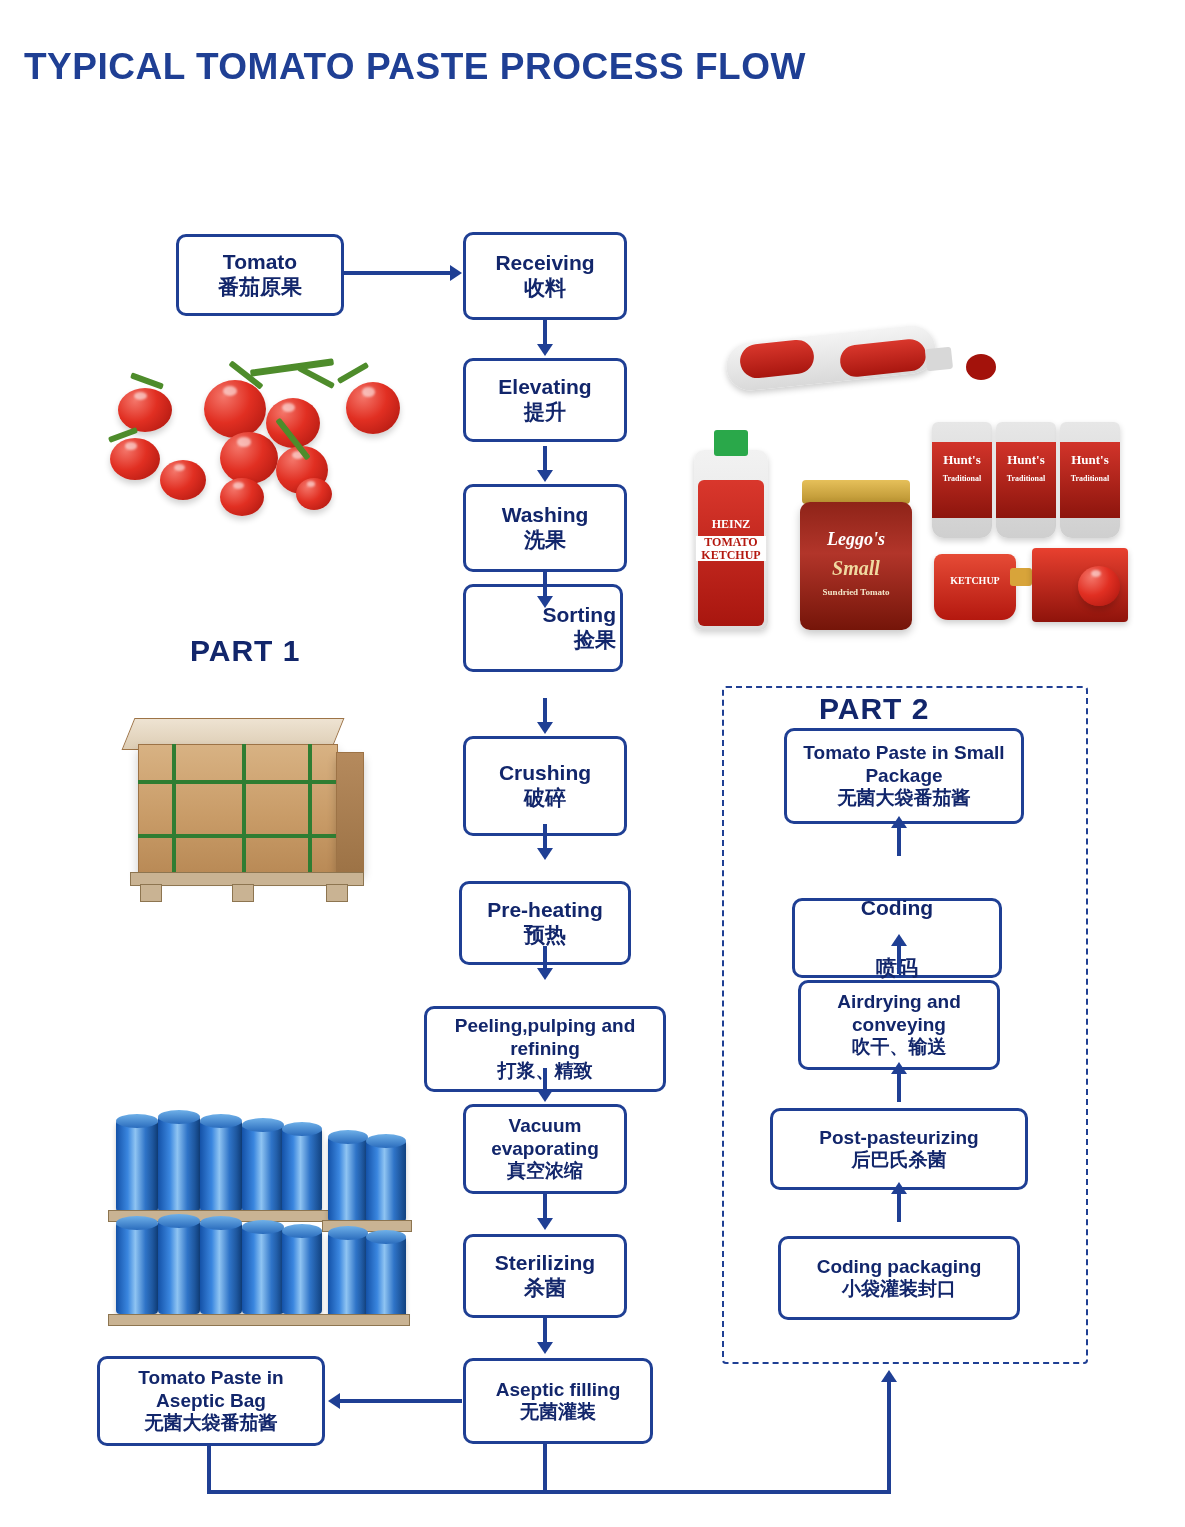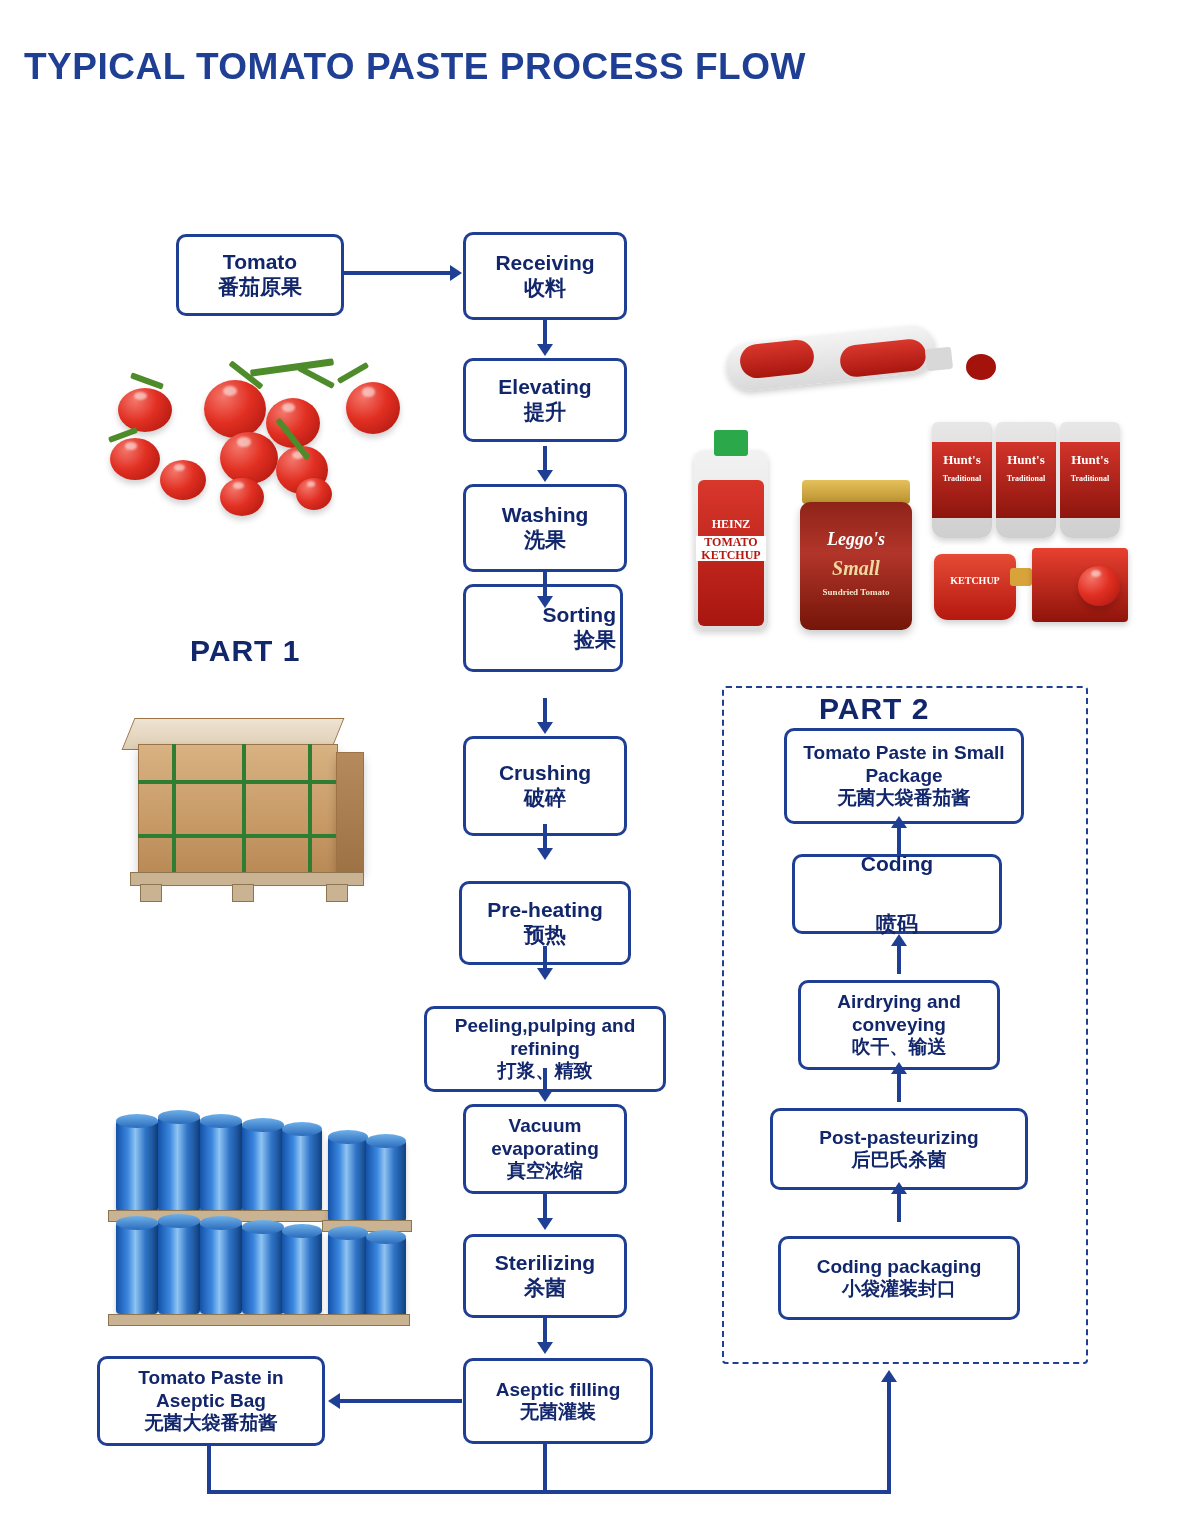--- a/index.html
+++ b/index.html
@@ -416,21 +416,21 @@
   <div class="node small" style="left:770px; top:1108px; width:258px; height:82px;">
     <div class="en">Post-pasteurizing</div>
     <div class="zh">后巴氏杀菌</div>
   </div>
 
   <div class="node small" style="left:798px; top:980px; width:202px; height:90px;">
     <div class="en">Airdrying and conveying</div>
     <div class="zh">吹干、输送</div>
   </div>
 
-  <div class="node" style="left:792px; top:854px; width:210px; height:80px;gap:35px;">
+  <div class="node" style="left:792px; top:898px; width:210px; height:80px;gap:35px;">
     <div class="en">Coding</div>
     <div class="zh">喷码</div>
   </div>
 
   <div class="node small" style="left:784px; top:728px; width:240px; height:96px;">
     <div class="en">Tomato Paste in Small Package</div>
     <div class="zh">无菌大袋番茄酱</div>
   </div>
 
   <div class="ln" style="left:344px; top:271px; width:107px; height:4px;"></div>

